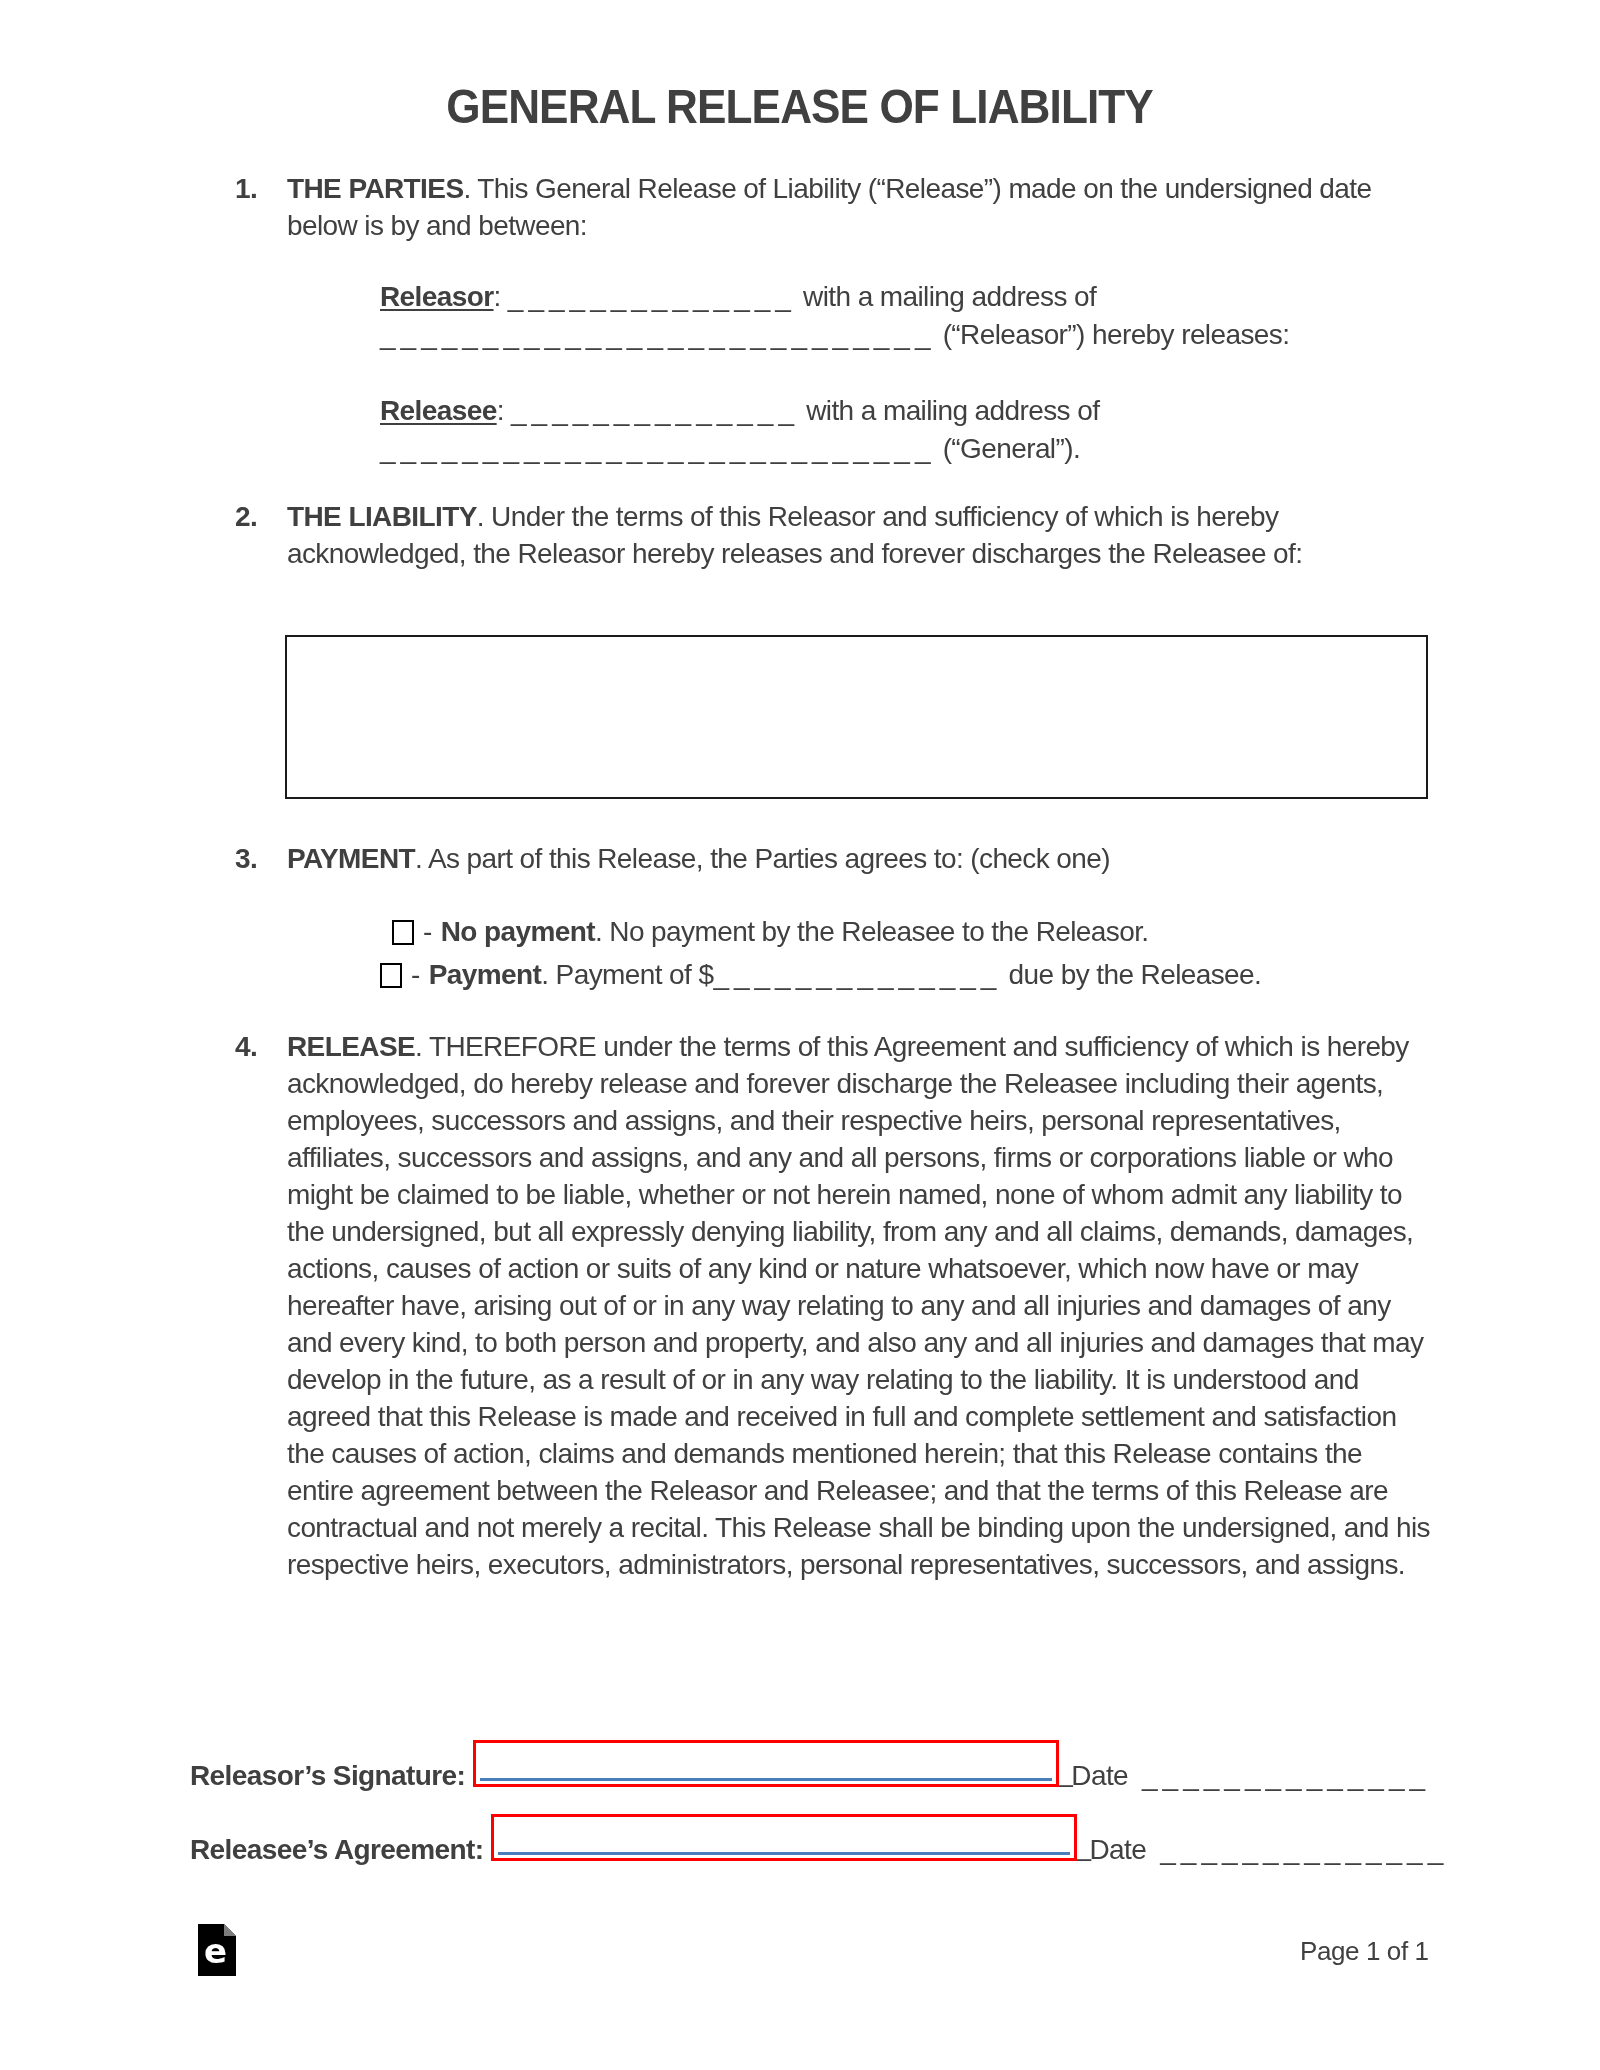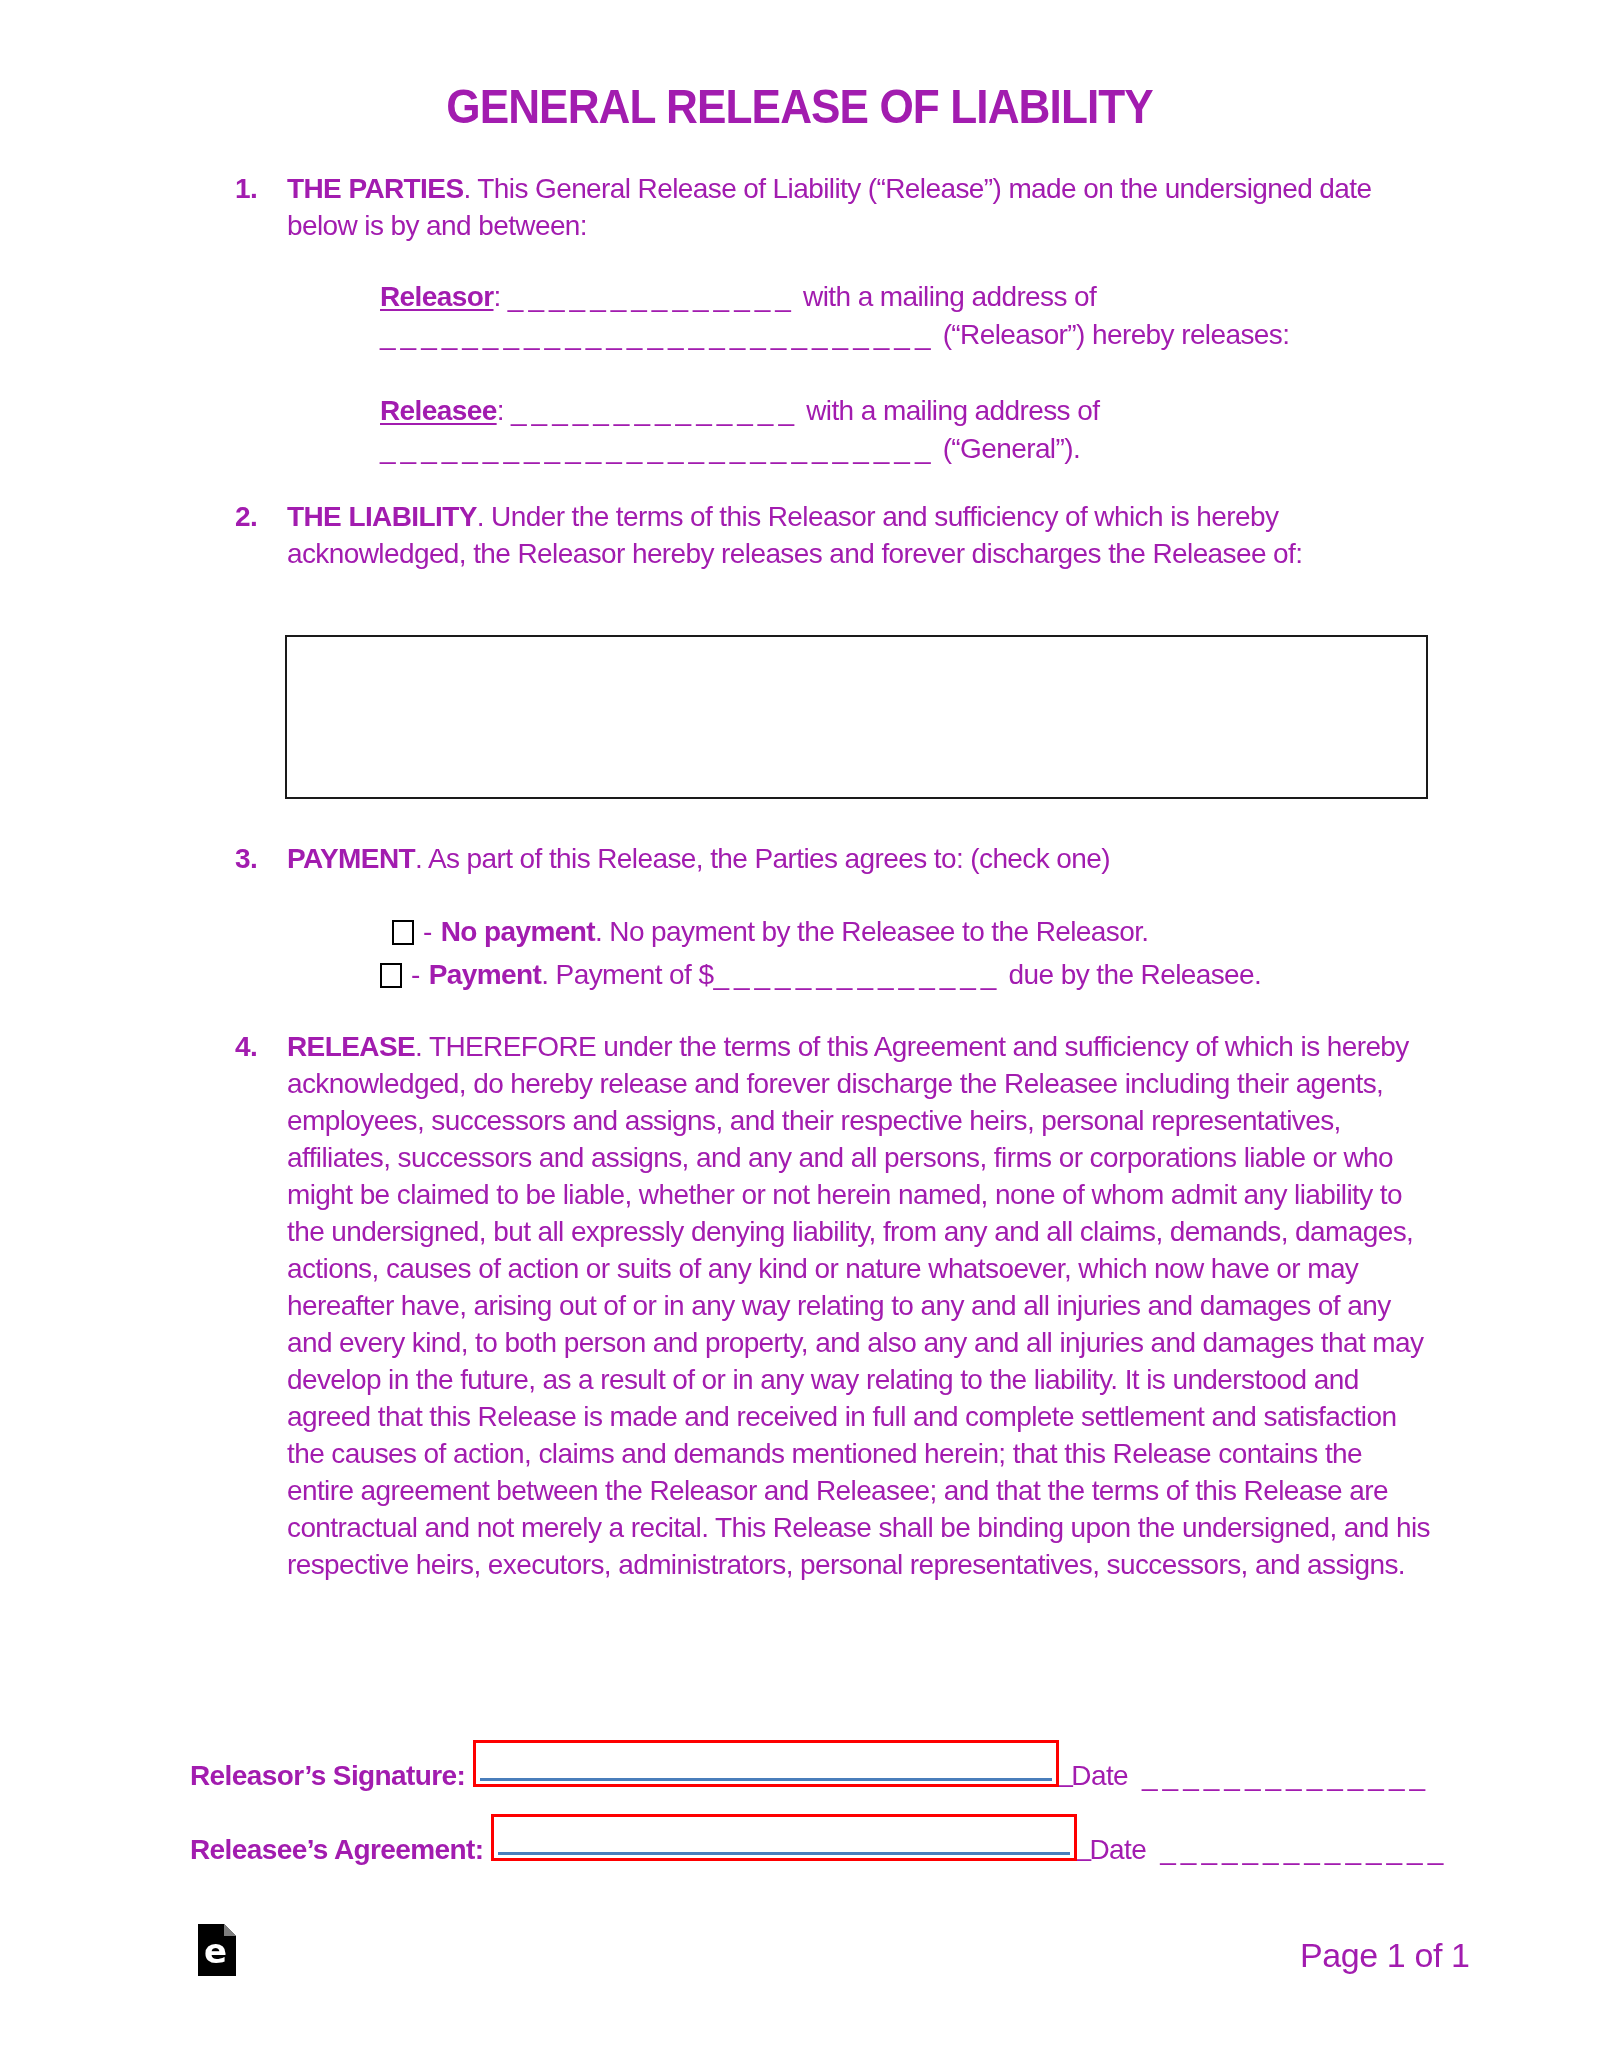--- a/index.html
+++ b/index.html
@@ -1,19 +1,19 @@
 <!DOCTYPE html>
 <html><head>
 <meta charset="utf-8">
 <style>
   html,body{margin:0;padding:0;background:#fff;}
   .page{
     position:relative;width:1600px;height:2070px;background:#fff;
     font-family:"Liberation Sans","DejaVu Sans",sans-serif;
-    color:#a21caf;letter-spacing:-0.6px;overflow:hidden;
+    color:#404040;letter-spacing:-0.6px;overflow:hidden;
   }
   
   .title-wrap{position:absolute;top:78px;left:0;width:1600px;text-align:center;}
   .title{display:inline-block;font-size:49px;font-weight:700;letter-spacing:-1px;transform:scaleX(.9);transform-origin:center;}
   
   .item{position:absolute;left:235px;width:1200px;padding-left:52px;box-sizing:border-box;font-size:28px;line-height:37px;}
   .item .num{position:absolute;left:0;top:0;font-weight:700;}
   .item b{font-weight:700;}
   
   .indent{position:absolute;left:380px;width:1050px;font-size:28px;line-height:38px;}
@@ -29,21 +29,21 @@
   .sig-row{position:absolute;left:190px;height:52px;display:flex;align-items:flex-end;white-space:nowrap;font-size:28px;}
   .sig-label{font-weight:700;letter-spacing:-0.6px;}
   .sig-slot{position:relative;width:586px;height:52px;margin-left:8px;flex:none;}
   .sig-underscores{position:absolute;left:8px;top:16px;font-size:28px;letter-spacing:5px;z-index:0;}
   .sig-field{position:absolute;left:0;top:0;width:580px;height:41px;border:3px solid #fe0000;background:#fff;z-index:1;}
   .sig-blueline{position:absolute;left:4px;right:4px;bottom:3px;height:3px;background:#4a7ebb;}
   .date-label{margin-left:12px;margin-top:44px;}
   .date-blank{margin-left:14px;}
   
   .logo{position:absolute;left:198px;top:1924px;}
-  .page-label{position:absolute;top:1936px;left:1300px;font-size:34px;letter-spacing:-0.4px;}
+  .page-label{position:absolute;top:1936px;left:1300px;font-size:26px;letter-spacing:-0.4px;}
 </style>
 </head>
 <body>
 
 <div class="page">
 
   <div class="title-wrap">
     <span class="title">GENERAL RELEASE OF LIABILITY</span>
   </div>
 

